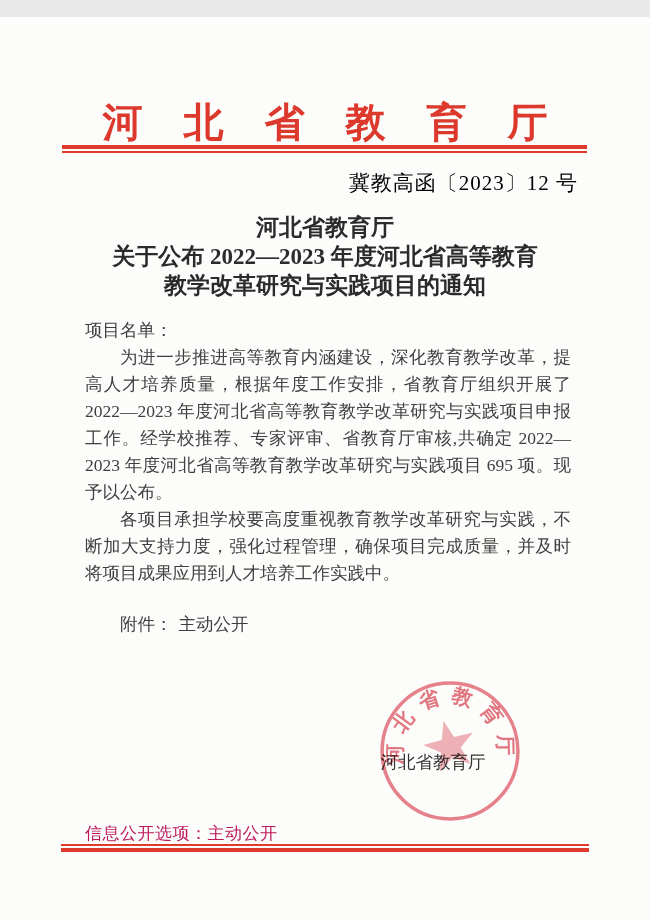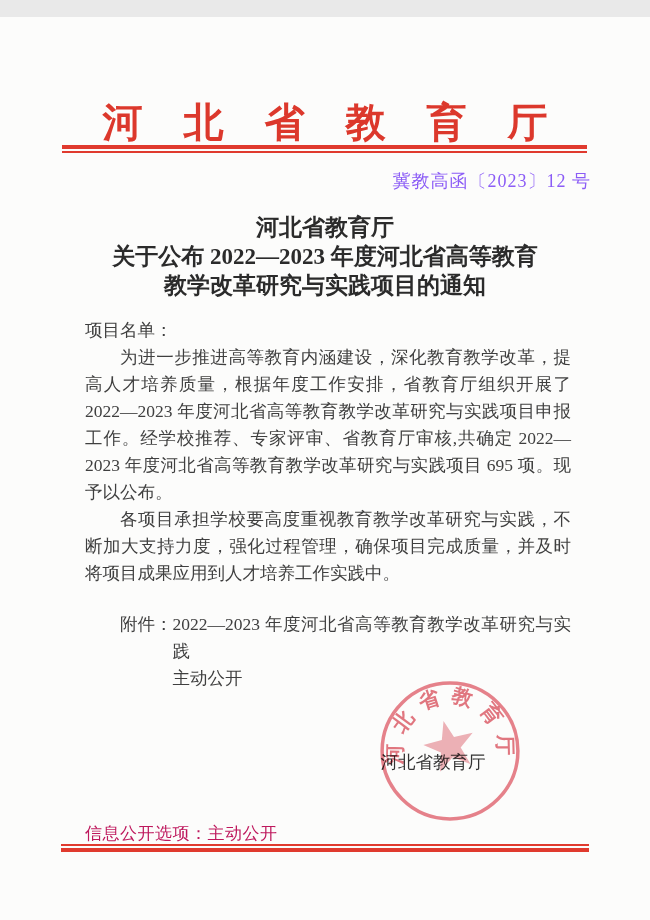--- a/index.html
+++ b/index.html
@@ -34,24 +34,24 @@
     position: absolute;
     top: 128px;
     left: 62px;
     right: 63px;
   }
   .head-rule .rule-thick { height: 4px; background: #e03a2e; }
   .head-rule .rule-thin  { height: 2px; background: #e03a2e; margin-top: 2px; }
   .doc-number {
     position: absolute;
     top: 152px;
-    right: 59px;
-    font-size: 18px;
+    right: 72px;
+    font-size: 21px;
     letter-spacing: 1px;
-    color: #8b5cf6;
+    color: #000000;
   }
   
   .doc-title {
     position: absolute;
     top: 196px;
     left: 0;
     width: 100%;
     text-align: center;
     font-size: 23px;
     line-height: 29px;
@@ -70,20 +70,21 @@
     color: #3f3f3f;
   }
   .body-block p {
     margin: 0;
     text-indent: 2em;
   }
   .attachment {
     display: flex;
     margin-top: 24px;
     padding-left: 35px;
+    gap: 6px;
   }
   .attachment .att-label { flex: 0 0 auto; }
   .attachment .att-content { flex: 1 1 auto; }
   
   .signature {
     position: absolute;
     top: 731px;
     left: 433px;
     transform: translateX(-50%);
     text-align: center;
@@ -146,21 +147,20 @@
   </div>
 
   <div class="body-block">
     <div class="salutation">项目名单：</div>
     <p>为进一步推进高等教育内涵建设，深化教育教学改革，提高人才培养质量，根据年度工作安排，省教育厅组织开展了 2022—2023 年度河北省高等教育教学改革研究与实践项目申报工作。经学校推荐、专家评审、省教育厅审核,共确定 2022—2023 年度河北省高等教育教学改革研究与实践项目 695 项。现予以公布。</p>
     <p>各项目承担学校要高度重视教育教学改革研究与实践，不断加大支持力度，强化过程管理，确保项目完成质量，并及时将项目成果应用到人才培养工作实践中。</p>
 
     <div class="attachment">
       <span class="att-label">附件：</span>
       <div class="att-content">
-        <div>2022—2023 年度河北省高等教育教学改革研究与实践</div>
         <div>主动公开</div>
       </div>
     </div>
   </div>
 
   <div class="signature">
     <div>河北省教育厅</div>
   </div>
 
   <svg class="seal" viewBox="0 0 140 140" aria-hidden="true">

